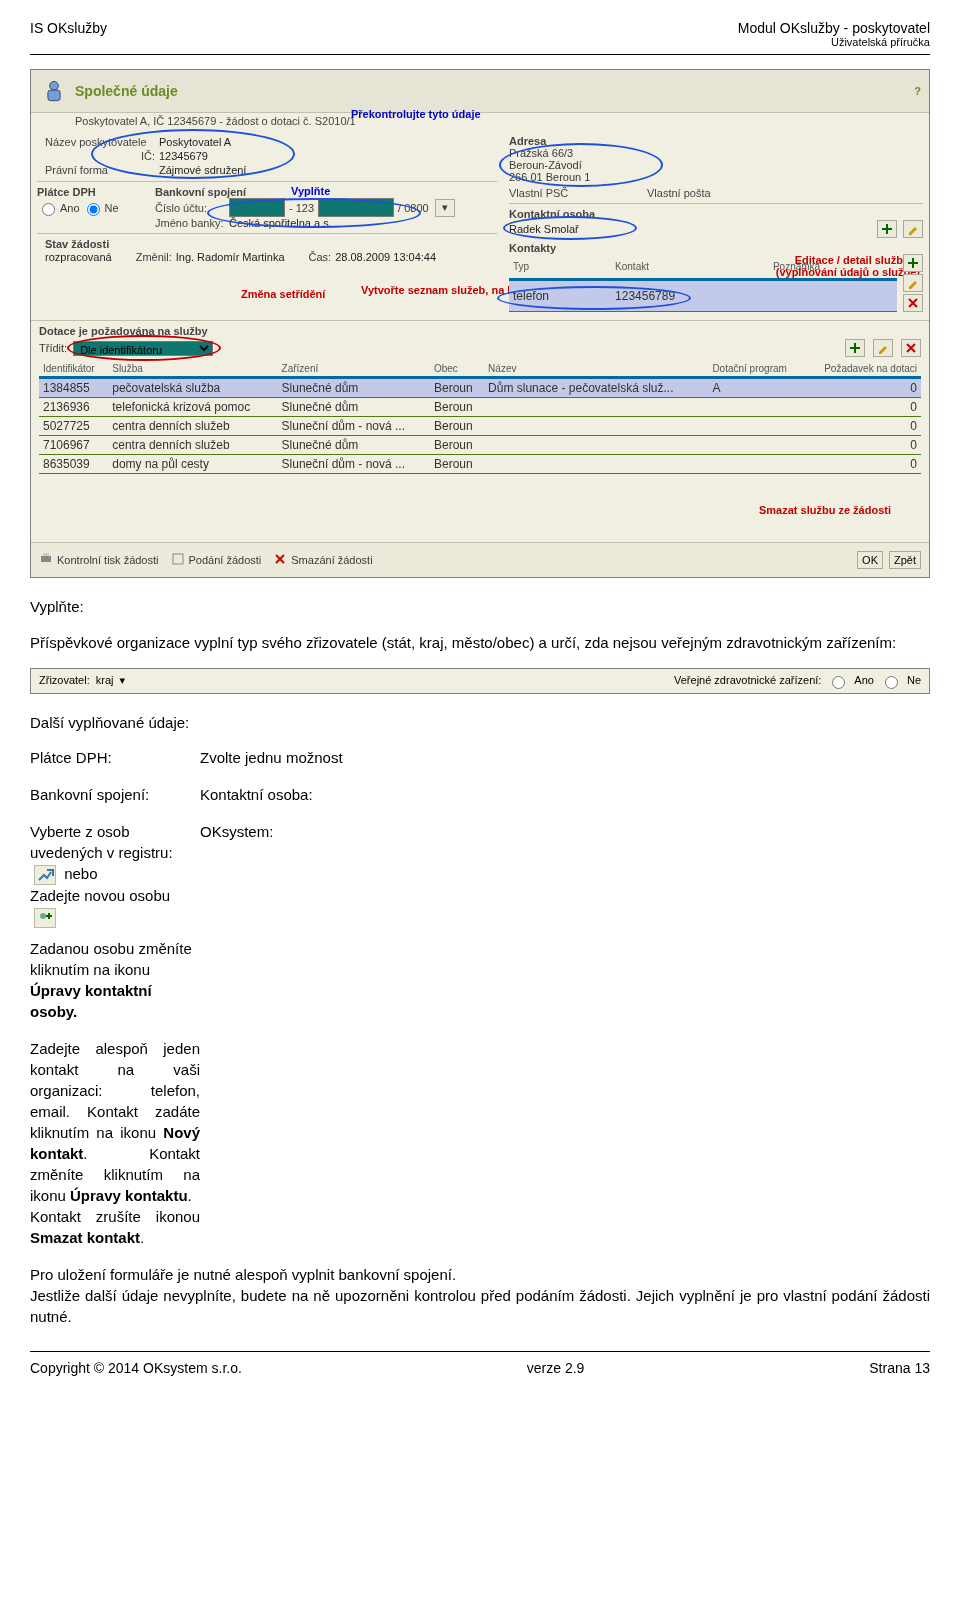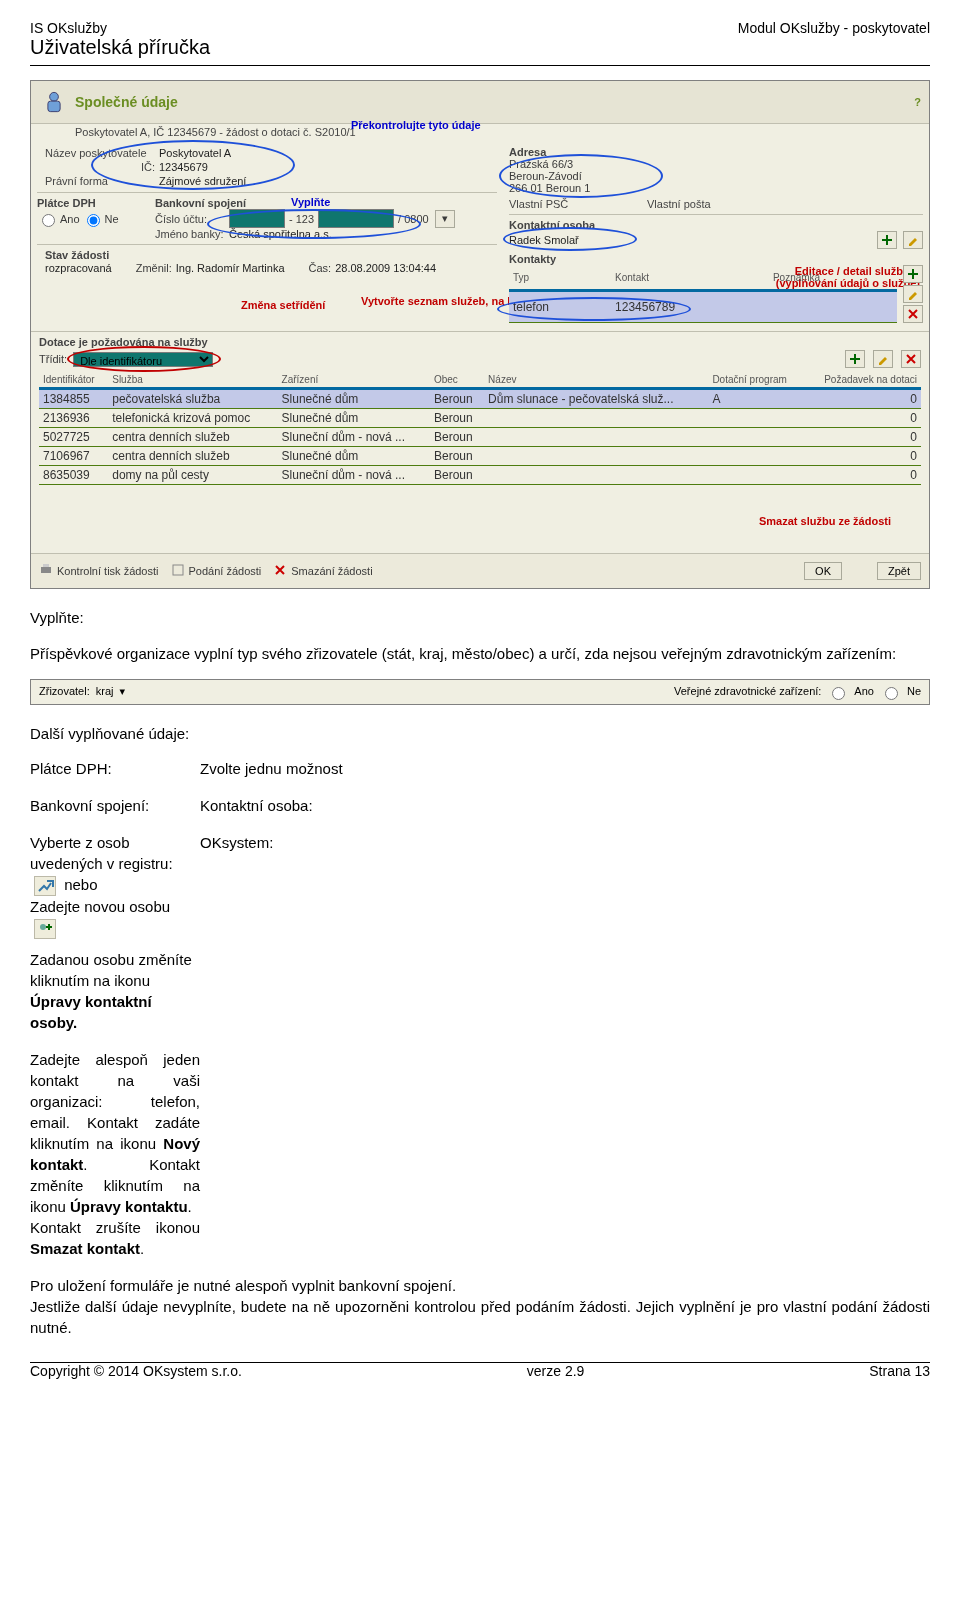--- a/index.html
+++ b/index.html
@@ -1,18 +1,18 @@
 <!DOCTYPE html>
 <html><head>
 <meta charset="utf-8">
 <style>
   body { margin:0; font-family: Arial, Helvetica, sans-serif; font-size:12px; color:#000; background:#fff; width:960px;}
   .page { padding:20px 30px; }
   .hdr-row { display:flex; justify-content:space-between; font-size:14px; }
-  .hdr-sub { font-size:20px; margin-bottom:6px; }
+  .hdr-sub { font-size:11px; margin-bottom:6px;text-align:right; }
   hr.thin { border:none; border-top:1px solid #000; margin:2px 0 14px 0; }
 
   .app-window { border:1px solid #808080; background:#f0efe2; font-size:11px; color:#3a3a3a;}
   .app-titlebar { background:#e6e4d4; padding:6px 8px; display:flex; align-items:center; gap:6px; border-bottom:1px solid #c0bfb0;}
   .app-titlebar .title-main { font-weight:bold; color:#6b8e23; font-size:14px;}
   .icon-box { width:30px; height:30px; display:flex; align-items:center; justify-content:center; }
   .icon-box svg { width:28px; height:28px; }
   .subtitle-line { padding:2px 11px 4px 44px; color:#444; }
   .red-strong { color:#c00000; font-weight:bold; }
   .blue-strong { color:#0000cd; font-weight:bold; }
@@ -24,42 +24,42 @@
   .two-col { display:flex; }
   .col { flex:1; padding:4px 6px; }
   .input-sm { border:1px solid #7a7a7a; background:#0f766e; font-size:11px; padding:1px 2px; height:15px;}
   .radio-group { display:flex; align-items:center; gap:2px;}
   .icon-btn { width:18px; height:16px; border:1px solid #a9a99a; background:#eceadb; display:inline-flex; align-items:center; justify-content:center; cursor:pointer; margin-left:2px;}
   .icon-btn svg{width:12px;height:12px;}
   .tbl { width:100%; border-collapse:collapse; }
   .tbl th { text-align:left; color:#555; font-weight:normal; border-bottom:3px solid #0369a1; padding:2px 4px; font-size:10px;}
   .tbl td { padding:2px 4px; border-bottom:1px solid #4d7c0f; font-size:12px; color:#333;}
   .tbl tr.sel td { background:#c3c9e8; }
-  .btn-flat { border:1px solid #a9a99a; background:#eceadb; padding:2px 10px; cursor:pointer; font-size:11px;margin-left:29px;}
+  .btn-flat { border:1px solid #a9a99a; background:#eceadb; padding:2px 4px; cursor:pointer; font-size:11px;}
   .foot-bar { display:flex; justify-content:space-between; padding:8px; border-top:1px solid #c0bfb0; background:#eceadb;}
   .foot-left { display:flex; gap:12px; align-items:center;}
   .foot-left .lnk { display:flex; align-items:center; gap:4px;}
   .foot-right { display:flex; gap:6px;}
   hr.d { border:none; border-top:1px solid #c0bfb0; margin:4px 0; }
   .ann-ellipse { position:absolute; border:2px solid #1e50d9; border-radius:50%; background:transparent; pointer-events:none;}
   .ann-red-ellipse { position:absolute; border:2px solid #c00000; border-radius:50%; background:transparent; pointer-events:none;}
   .ann-layer { position:relative; }
   .ann-label { position:absolute; white-space:nowrap; font-size:11px;}
   .panel-area{ position:relative;}
 
   .body-text { font-size:15px; line-height:1.4; }
   .body-text h4 { font-size:15px; font-weight:normal; margin:18px 0 14px 0; }
   .def-grid { display:grid; grid-template-columns:170px auto; row-gap:16px; align-items:start;}
   .def-grid .lab { }
   .def-grid .val { }
   .inline-icon { display:inline-block; width:20px; height:18px; vertical-align:middle; border:1px solid #bcb9a8; background:#efeddc; margin:0 4px;}
   .inline-icon svg{width:100%;height:100%;}
 
   .second-app { border:1px solid #808080; background:#f0efe2; padding:4px 8px; display:flex; gap:60px; align-items:center; font-size:11px; margin:6px 0 14px 0;}
-  .pg-foot { display:flex; justify-content:space-between; font-size:14px; margin-top:24px; border-top:1px solid #000; padding-top:0;}
+  .pg-foot { display:flex; justify-content:space-between; font-size:14px; margin-top:24px; border-top:1px solid #000; padding-top:8px;}
 </style>
 </head>
 <body>
 
 <div class="page">
 
   <div class="hdr-row">
     <span>IS OKslužby</span>
     <span>Modul OKslužby - poskytovatel</span>
   </div>

